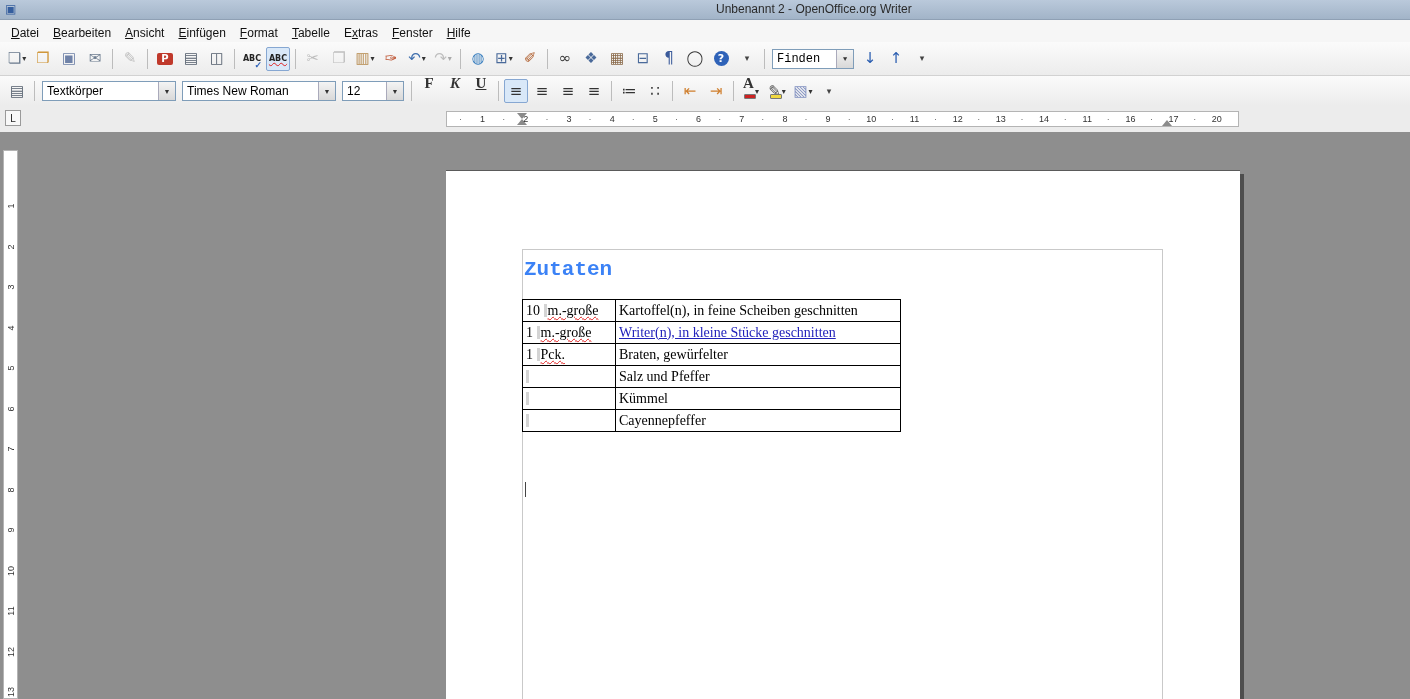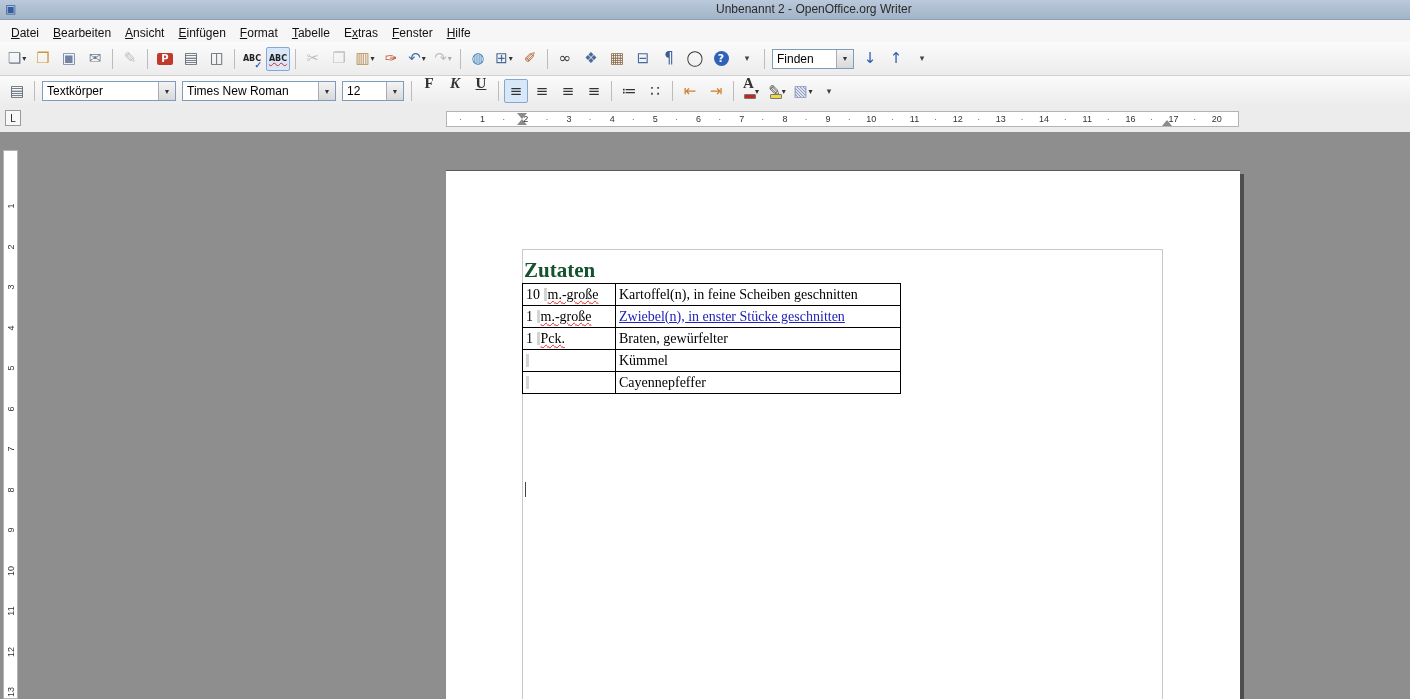--- a/index.html
+++ b/index.html
@@ -63,21 +63,21 @@
   .ind-right{left:715px;top:8px;}
 
   
   .docarea{position:absolute;top:132px;left:0;right:0;bottom:0;background:#8e8e8e;overflow:hidden;}
   .v-ruler{position:absolute;left:3px;top:18px;width:15px;bottom:0;background:#fff;
     border:1px solid #b4b4b4;box-sizing:border-box;overflow:hidden;}
   .vnum{position:absolute;left:0;width:13px;text-align:center;font-size:9px;color:#333;transform:rotate(-90deg);}
   .page{position:absolute;left:446px;top:38px;width:794px;height:640px;background:#fff;
     border-top:1px solid #5a5a5a;box-shadow:4px 4px 0 rgba(25,25,25,.55);}
   .text-frame{position:absolute;left:76px;top:78px;width:641px;height:478px;border:1px solid #c9c9c9;box-sizing:border-box;}
-  .heading{margin:8px 0 0 1px;font-family:Liberation Serif, serif;font-size:21px;font-weight:bold;color:#14532d;}
+  .heading{margin:8px 0 18px 1px;font-family:Liberation Mono, monospace;font-size:21px;font-weight:bold;color:#3b82f6;}
   .ing-table{border-collapse:collapse;table-layout:fixed;width:372px;margin-left:-1px;}
   .ing-table td{border:1px solid #000;height:21px;padding:0 3px;font-family:"Liberation Serif",serif;
     font-size:14px;color:#000;vertical-align:middle;white-space:nowrap;overflow:hidden;}
   td.amount-cell{width:86px;}
   td.ingredient-cell{width:278px;margin-left:6px;}
   .doc-link{text-decoration:underline;}
   .pmark{display:inline-block;width:3px;height:13px;background:#d4d4d4;margin-right:1px;vertical-align:-2px;}
   .caret{position:absolute;left:2px;top:232px;width:1px;height:15px;background:#444;}
 </style>
 </head>
@@ -190,21 +190,21 @@
       <span class="tb-btn">
         <span class="glyph" style="color: rgb(58, 58, 58);">◯</span>
       </span>
       <span class="tb-btn">
         <span class="glyph chip-blue">?</span>
       </span>
       <span class="tb-btn">
         <span class="glyph small">▾</span>
       </span>
       <span class="tb-sep"></span>
-      <span class="combo" style="width: 82px;">
+      <span class="combo" style="width: 82px; font-family: Liberation Mono, monospace;">
         <span class="combo-val">Finden</span>
         <span class="combo-arrow">▼</span>
       </span>
       <span class="tb-btn">
         <span class="glyph" style="color: rgb(42, 93, 176);">↓</span>
       </span>
       <span class="tb-btn">
         <span class="glyph" style="color: rgb(42, 93, 176);">↑</span>
       </span>
       <span class="tb-btn">
@@ -339,25 +339,29 @@
       <div class="text-frame">
         <h1 class="heading">Zutaten</h1>
         <table class="ing-table">
           <tbody>
               <tr>
                 <td class="amount-cell"><span>10 </span><span class="pmark"></span><span class="misspelled" style="text-decoration-color: rgb(224, 32, 32);">m.-große</span></td>
                 <td class="ingredient-cell">Kartoffel(n), in feine Scheiben geschnitten</td>
               </tr>
               <tr>
                 <td class="amount-cell"><span>1 </span><span class="pmark"></span><span class="misspelled" style="text-decoration-color: rgb(224, 32, 32);">m.-große</span></td>
-                <td class="ingredient-cell"><span class="doc-link" style="color: rgb(34, 34, 187);">Zwiebel(n), in enster Stücke geschnitten</span></td>
+                <td class="ingredient-cell"><span class="doc-link" style="color: rgb(34, 34, 187);">Writer(n), in kleine Stücke geschnitten</span></td>
               </tr>
               <tr>
                 <td class="amount-cell"><span>1 </span><span class="pmark"></span><span class="misspelled" style="text-decoration-color: rgb(224, 32, 32);">Pck.</span></td>
                 <td class="ingredient-cell">Braten, gewürfelter</td>
+              </tr>
+              <tr>
+                <td class="amount-cell"><span class="pmark"></span></td>
+                <td class="ingredient-cell">Salz und Pfeffer</td>
               </tr>
               <tr>
                 <td class="amount-cell"><span class="pmark"></span></td>
                 <td class="ingredient-cell">Kümmel</td>
               </tr>
               <tr>
                 <td class="amount-cell"><span class="pmark"></span></td>
                 <td class="ingredient-cell">Cayennepfeffer</td>
               </tr>
             </tbody>

